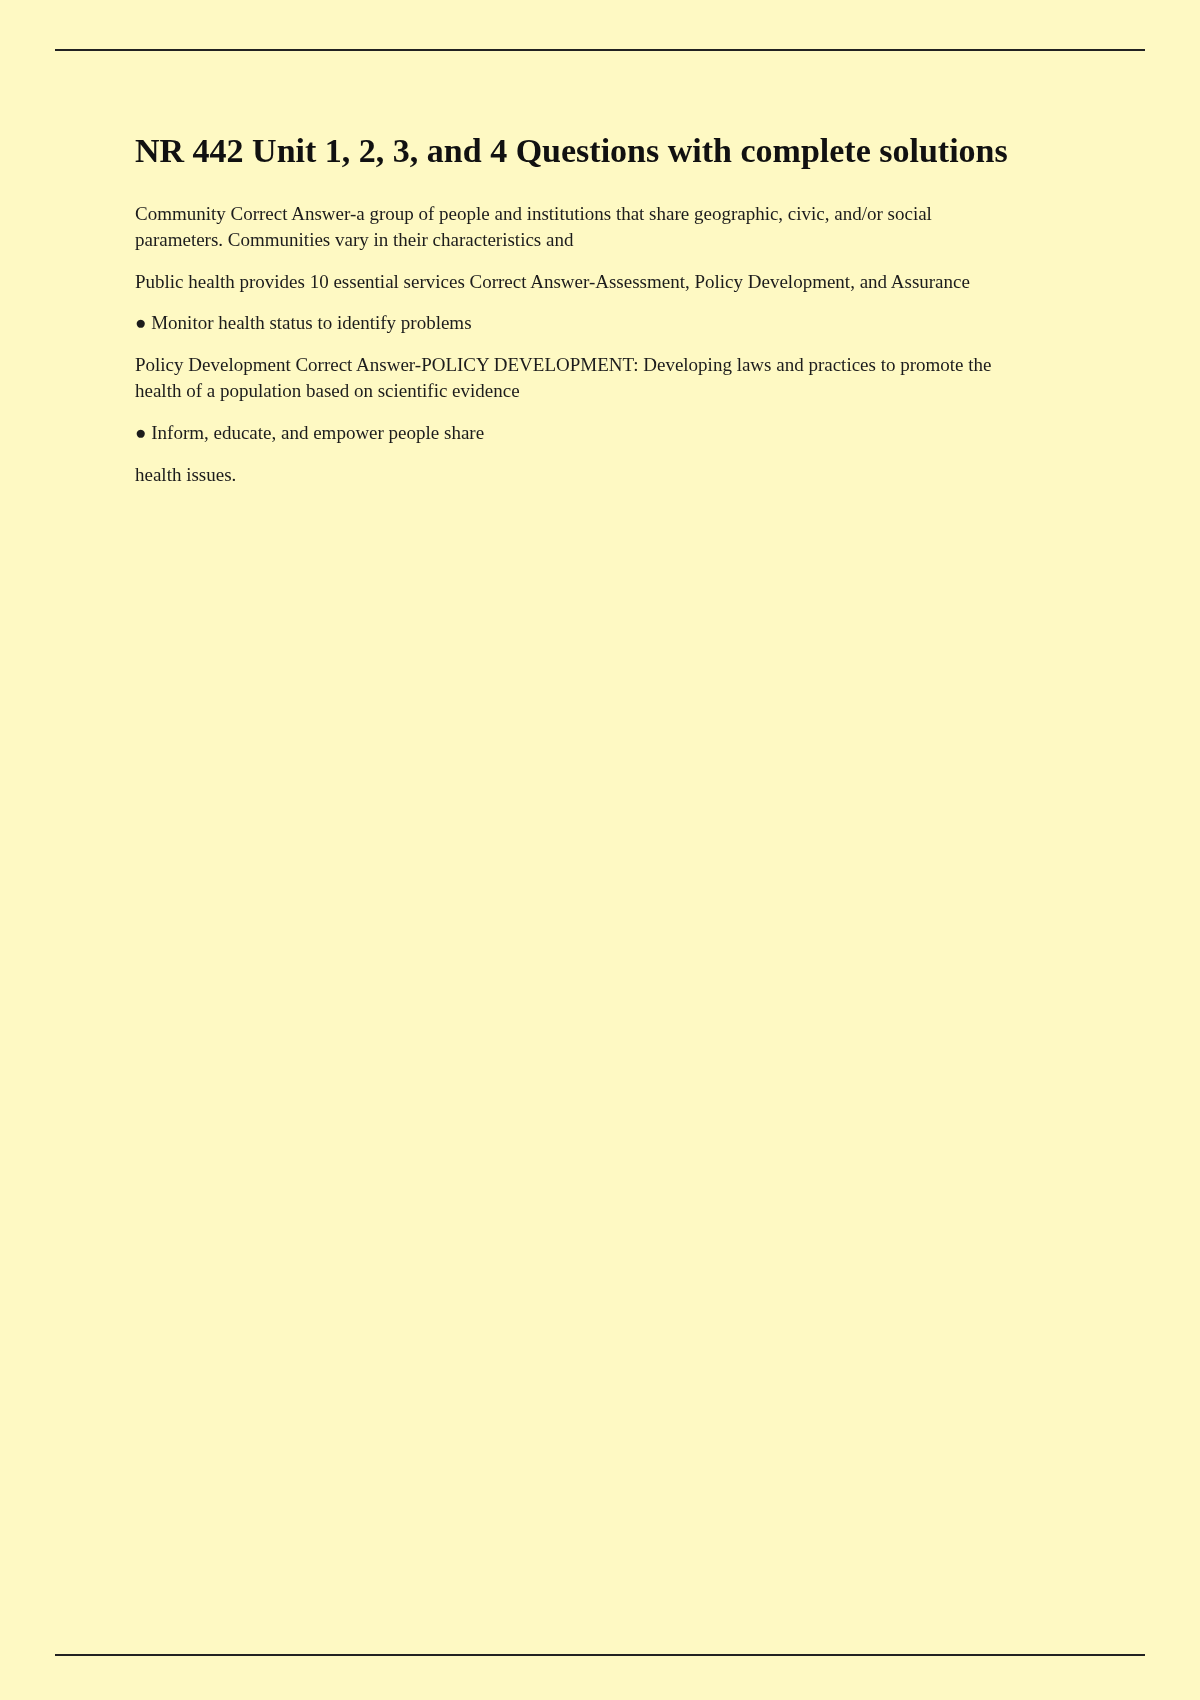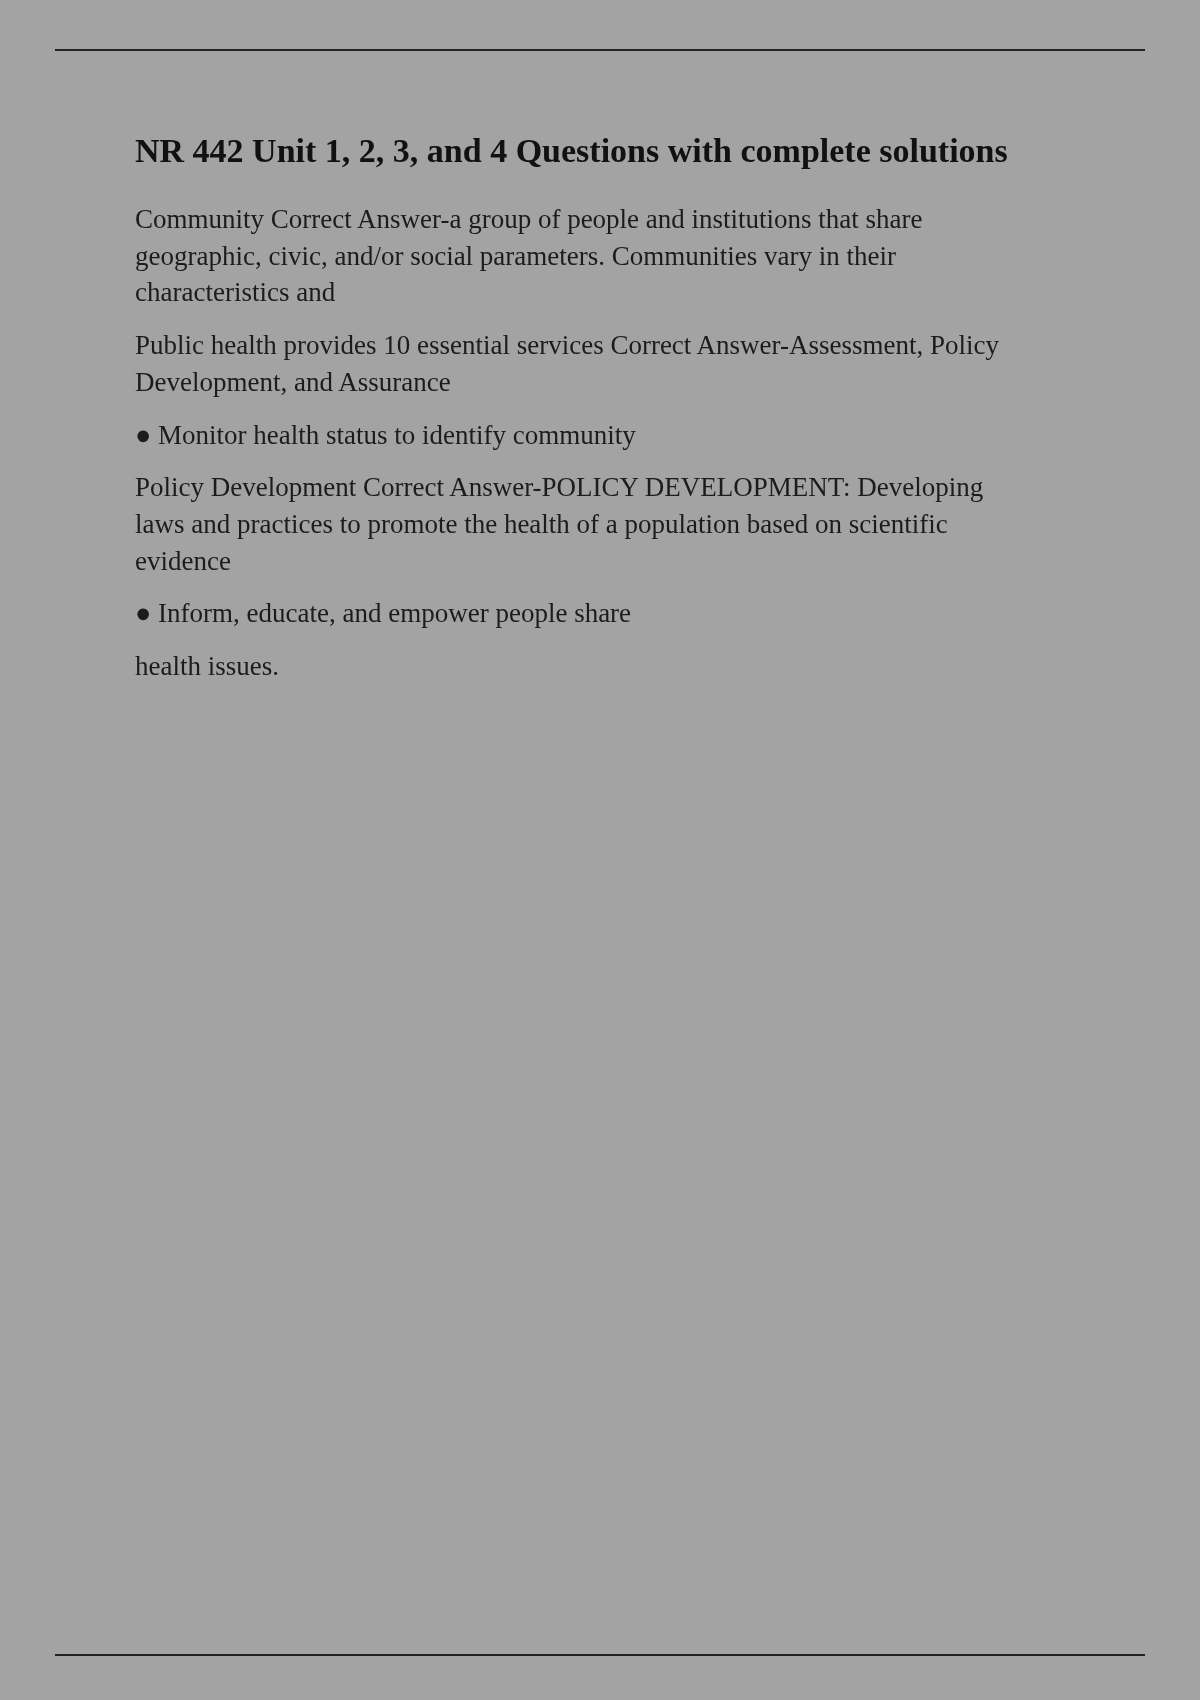--- a/index.html
+++ b/index.html
@@ -4,21 +4,21 @@
 <style>
   html, body {
     margin: 0;
     padding: 0;
     background: #ffffff;
   }
   .page {
     position: relative;
     width: 1200px;
     height: 1700px;
-    background: #a3a3a3;
+    background: #fef9c3;
     font-family: "Liberation Serif", "DejaVu Serif", serif;
     color: #1a1a1a;
     overflow: hidden;
   }
   .rule {
     position: absolute;
     left: 55px;
     width: 1090px;
     height: 0;
     border: none;
@@ -34,21 +34,21 @@
     width: 878px;
   }
   h1.doc-title {
     font-size: 34px;
     font-weight: bold;
     line-height: 1.38;
     margin: 0 0 26px 0;
     color: #111111;
   }
   p.block {
-    font-size: 27px;
+    font-size: 19px;
     line-height: 1.36;
     margin: 0 0 16px 0;
     color: #1c1c1c;
   }
   p.block.gap {
   }
 </style>
 </head>
 <body>
 
@@ -57,21 +57,21 @@
 
   <div class="content">
     <h1 class="doc-title">NR 442 Unit 1, 2, 3, and 4 Questions with complete solutions</h1>
 
     <p class="block">Community Correct Answer-a group of people and institutions that share geographic, civic, and/or social parameters. Communities vary in their characteristics and</p>
 
 
     <p class="block gap">Public health provides 10 essential services Correct Answer-Assessment, Policy Development, and Assurance</p>
 
 
-    <p class="block gap">● Monitor health status to identify community</p>
+    <p class="block gap">● Monitor health status to identify problems</p>
 
 
 
     <p class="block gap">Policy Development Correct Answer-POLICY DEVELOPMENT: Developing laws and practices to promote the health of a population based on scientific evidence</p>
 
     <p class="block gap">● Inform, educate, and empower people share</p>
 
     <p class="block">health issues.</p>
   </div>
 

